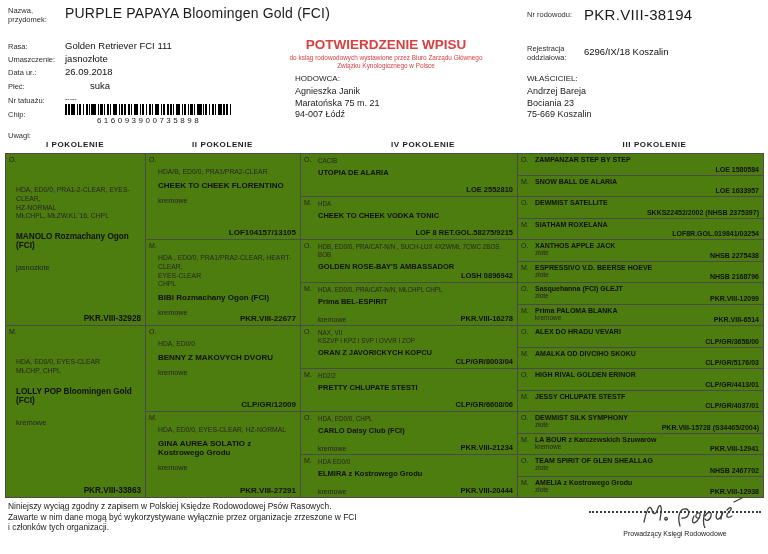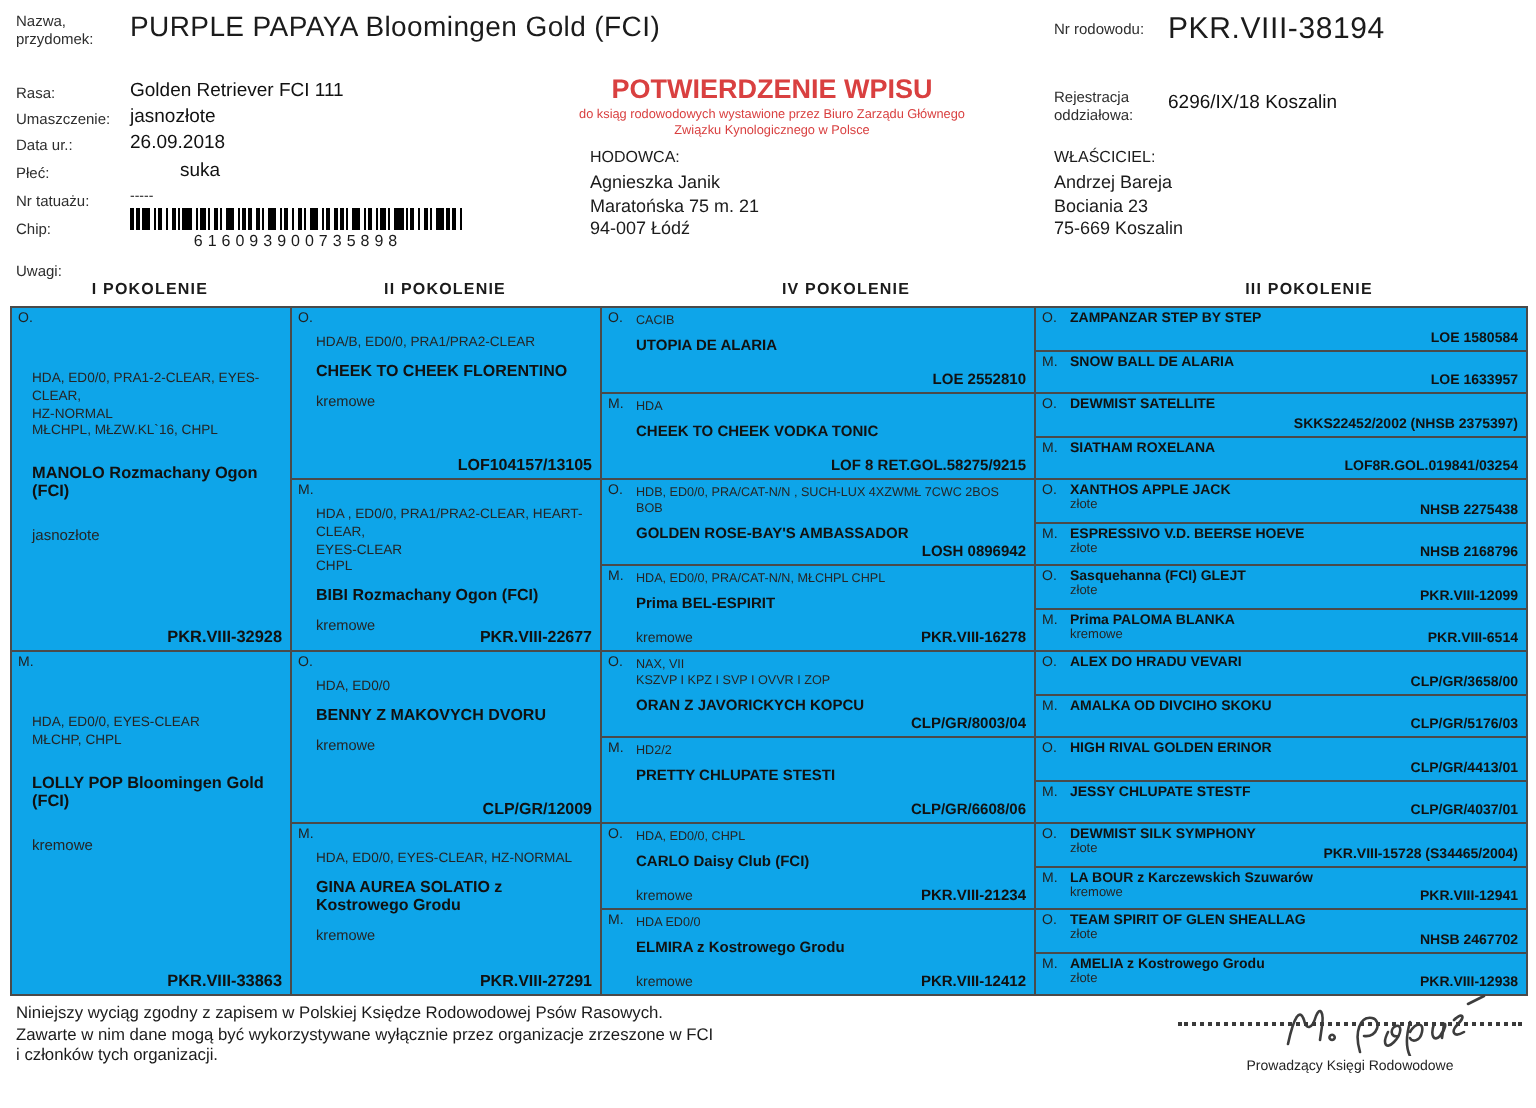--- a/index.html
+++ b/index.html
@@ -28,21 +28,21 @@
   .chipnum { width:168px; text-align:center; font-size:8px; letter-spacing:2.5px; }
 
   .gen-headers { position:absolute; left:5px; top:140px; width:758px; display:flex; }
   .gen-headers div { font-size:8px; font-weight:600; text-align:center; letter-spacing:.6px; }
 
   .pgrid { position:absolute; left:5px; top:153px;
     display:grid; grid-template-columns:140px 155px 217px 246px;
     grid-template-rows:repeat(16,21.5px);
     border-top:1px solid #4a4a4a; border-left:1px solid #4a4a4a; }
   .cell { position:relative; border-right:1px solid #4a4a4a; border-bottom:1px solid #4a4a4a;
-    overflow:hidden; background:#0ea5e9; }
+    overflow:hidden; background:#4d7c0f; }
   .sex { position:absolute; top:2px; left:3px; font-size:7px; color:#222; }
   .line { font-size:6.8px; color:#252525; line-height:1.3; }
   .name { font-weight:600; color:#111; }
   .color { color:#252525; }
   .reg { position:absolute; bottom:2px; right:4px; font-weight:600; color:#111; }
 
   .g1 .body { margin:32px 5px 0 10px; }
   .g1 .name { margin-top:11px; font-size:8.2px; }
   .g1 .color{ margin-top:13px; font-size:7.5px; }
   .g1 .reg  { font-size:8.2px; }
@@ -246,21 +246,21 @@
         </div>
         <div class="reg">PKR.VIII-21234</div>
       </div>
       <div class="cell g3" style="grid-area: 15 / 3 / span 2;">
         <span class="sex">M.</span>
         <div class="color">kremowe</div>
         <div class="body">
           <div class="line">HDA ED0/0</div>
           <div class="name">ELMIRA z Kostrowego Grodu</div>
         </div>
-        <div class="reg">PKR.VIII-12412</div>
+        <div class="reg">PKR.VIII-20444</div>
       </div>
       <div class="cell g4" style="grid-area: 1 / 4 / span 1;">
         <span class="sex">O.</span>
         <div class="body">
           <div class="name">ZAMPANZAR STEP BY STEP</div>
         </div>
         <div class="reg">LOE 1580584</div>
       </div>
       <div class="cell g4" style="grid-area: 2 / 4 / span 1;">
         <span class="sex">M.</span>

